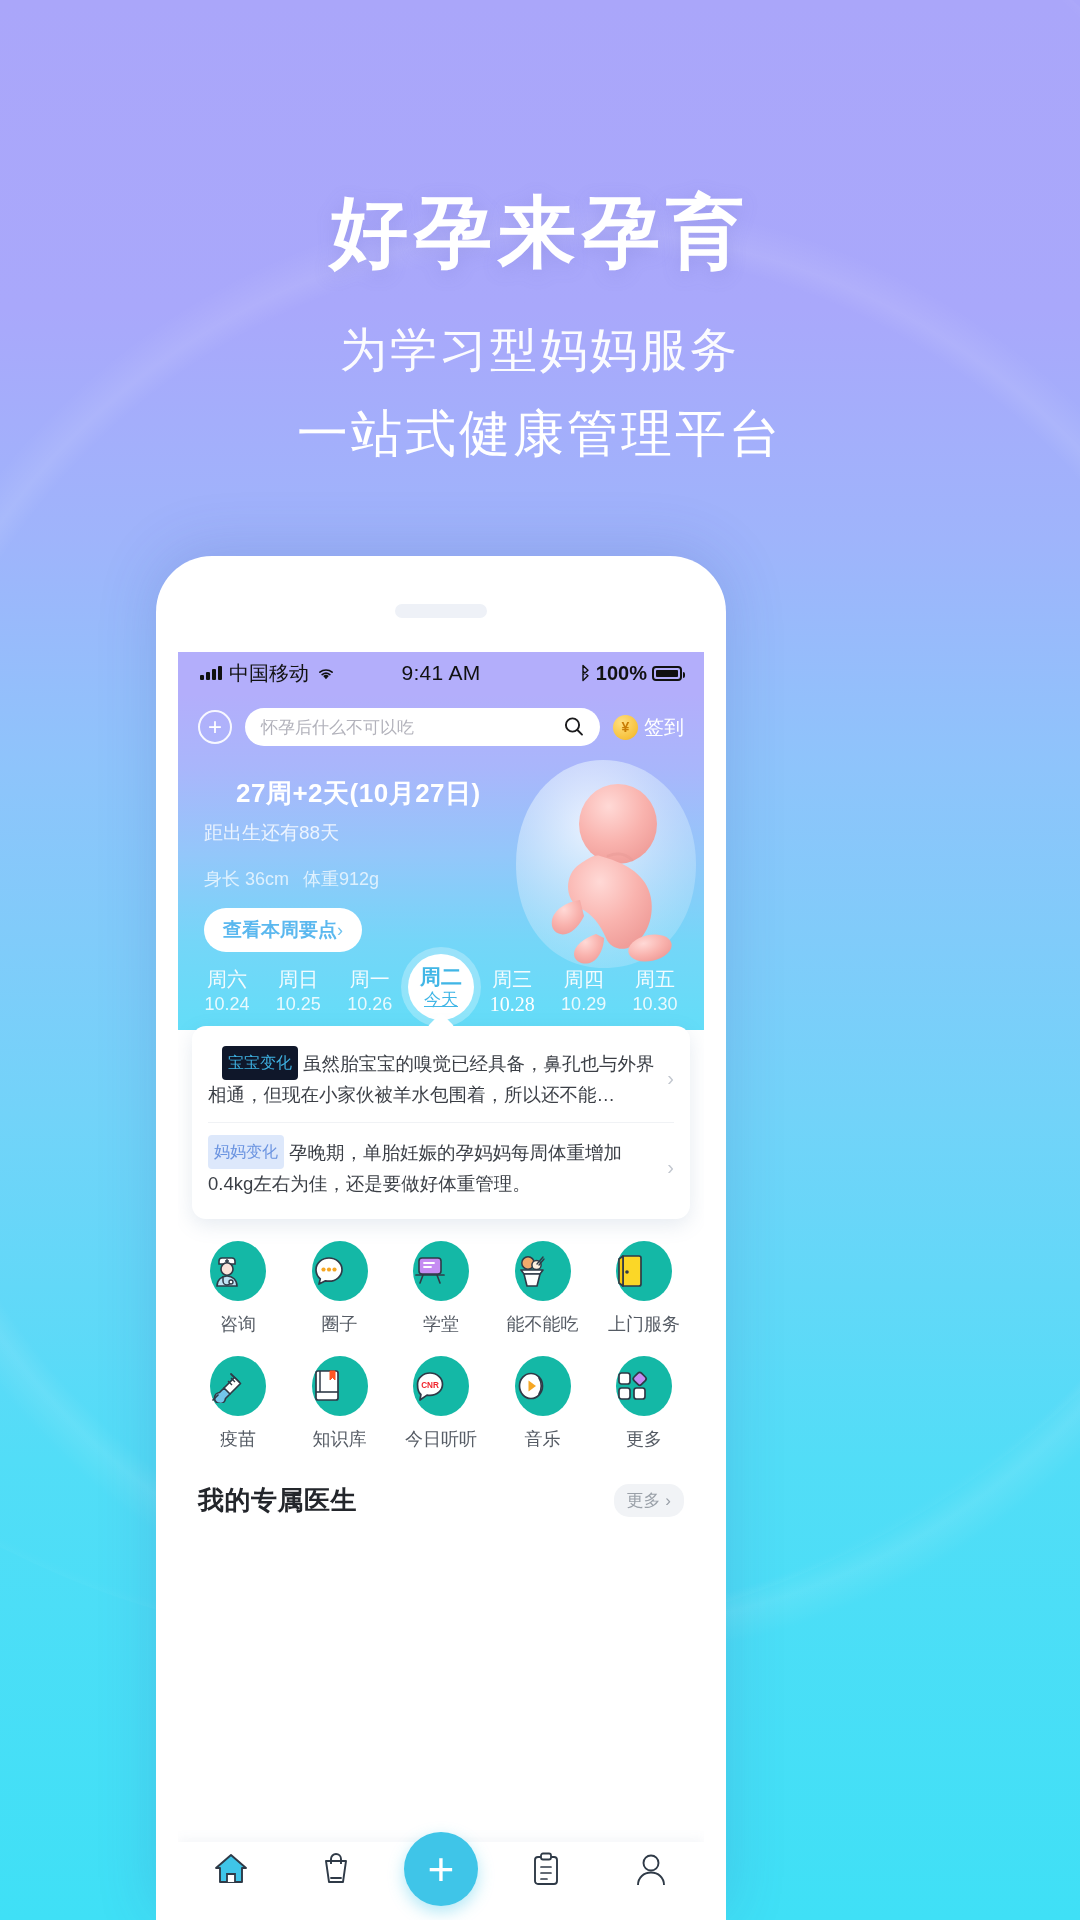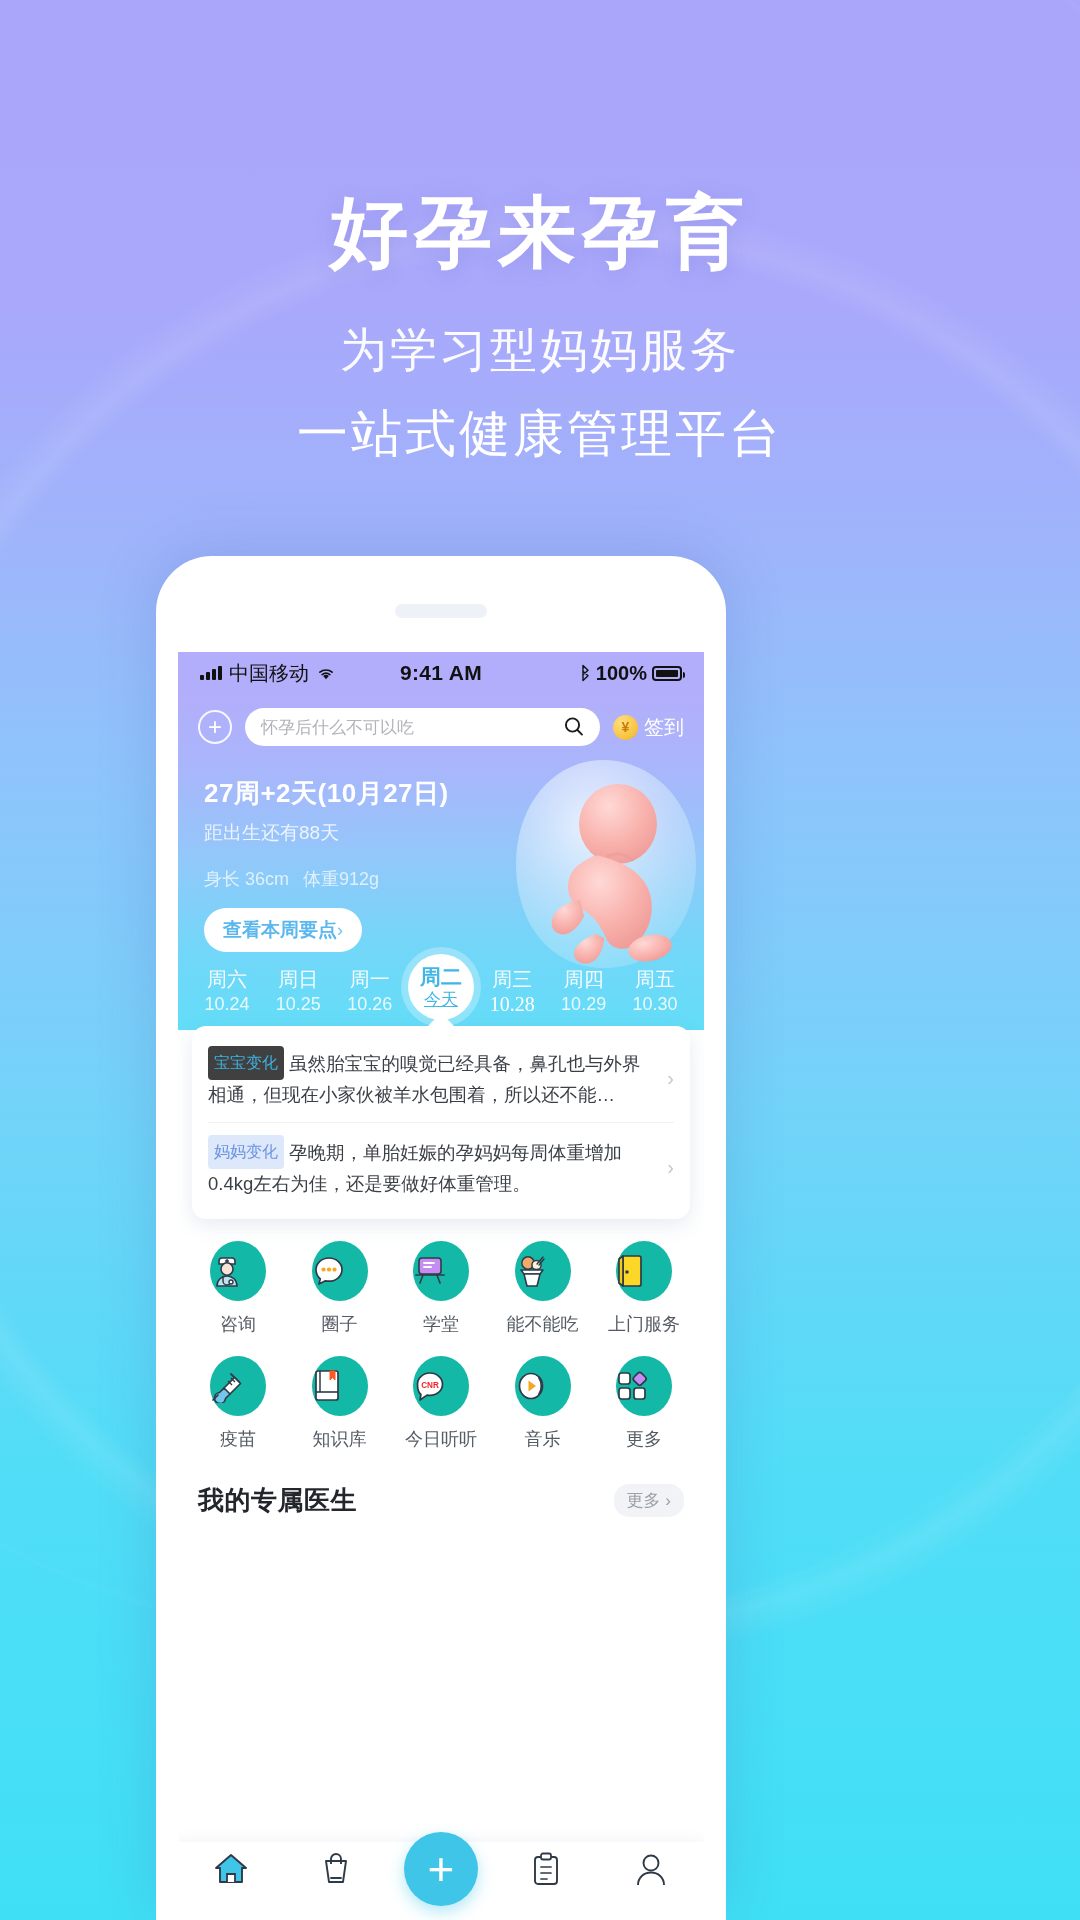--- a/index.html
+++ b/index.html
@@ -37,21 +37,21 @@
   }
   .notch-pill { position:absolute; left:50%; transform:translateX(-50%); top:48px;
     width:92px; height:14px; border-radius:8px; background:#eef1f7; }
 
   .screen { position:absolute; left:22px; top:96px; width:526px; height:1268px; overflow:hidden; background:#fff; }
 
   
   .statusbar { height:42px; background:#b3aefb; display:flex; align-items:center;
                padding:0 22px; color:#111; font-size:20px; }
   .sb-left { display:flex; align-items:center; gap:7px; flex:1; }
-  .sb-center { font-size:21px; font-weight:700; letter-spacing:.3px;text-align:center; }
+  .sb-center { font-size:21px; font-weight:400; letter-spacing:.3px;text-align:center; }
   .sb-right { display:flex; align-items:center; gap:5px; flex:1; justify-content:flex-end; font-size:20px; font-weight:600; }
   .bars { display:flex; align-items:flex-end; gap:2px; height:14px; }
   .bars i { display:block; width:4px; background:#111; border-radius:1px; }
   .bars i:nth-child(1){height:5px}.bars i:nth-child(2){height:8px}
   .bars i:nth-child(3){height:11px}.bars i:nth-child(4){height:14px}
   .carrier { font-size:20px; }
   .batt { width:30px; height:15px; border:2px solid #111; border-radius:4px; position:relative; padding:2px; }
   .batt::after{content:"";position:absolute;right:-5px;top:4px;width:2px;height:6px;background:#111;border-radius:0 2px 2px 0;}
   .batt i { display:block; height:100%; width:100%; background:#111; border-radius:1px; }
 
@@ -66,21 +66,21 @@
   .searchbox { flex:1; height:38px; background:#fff; border-radius:19px; display:flex; align-items:center;
                padding:0 14px 0 16px; }
   .searchbox .ph { flex:1; font-size:17px; color:#b2b2bb; }
   .sign { display:flex; align-items:center; gap:6px; flex:none; }
   .coin { width:25px;height:25px;border-radius:50%;background:radial-gradient(circle at 35% 30%,#ffe082,#f7c13b 70%,#eaa81e);
           display:flex;align-items:center;justify-content:center;color:#c97d05;font-size:14px;font-weight:bold;}
   .sign-label { color:#fff; font-size:20px; }
 
   
   .preg { position:relative; padding:18px 0 0 26px; height:190px; }
-  .preg h2 { font-size:26px; color:#fff; font-weight:bold; letter-spacing:.5px; }
+  .preg h2 { font-size:26px; color:#fff; font-weight:bold; letter-spacing:.5px;margin-left:32px; }
   .preg .due { margin-top:9px; font-size:19px; color:rgba(255,255,255,.82); }
   .preg .meas { margin-top:21px; font-size:18px; color:rgba(255,255,255,.72); display:flex; gap:14px; }
   .weekbtn { margin-top:17px; display:inline-flex; align-items:center; 
              background:#fff; border-radius:22px; padding:9px 19px; color:#5bb8ef; font-size:19px; font-weight:bold; }
   .weekbtn .chev { color:#6fc3f0; font-size:18px; font-weight:normal; }
 
   .fetus { position:absolute; right:-6px; top:-6px; width:210px; height:225px; }
 
   
   .weekstrip { display:flex; justify-content:space-between; align-items:flex-start;
@@ -98,21 +98,21 @@
 
   
   .cards { position:relative; margin:-4px 14px 0 14px; background:#fff; border-radius:14px;
            box-shadow:0 6px 20px rgba(100,130,170,.16); padding:14px 16px 14px 16px; }
   .cards::before { content:""; position:absolute; left:50%; transform:translateX(-50%) rotate(45deg);
       top:-9px; width:20px; height:20px; background:#fff; border-radius:4px; }
   .card { display:flex; align-items:center; gap:8px; padding:6px 0; }
   .card .body { flex:1; font-size:18.5px; line-height:30px; color:#3b3f46; }
   .tag { display:inline-block; font-size:16px; padding:2px 6px; border-radius:4px; margin-right:5px;
          vertical-align:2px; font-weight:500; }
-  .tag.baby { background:#404040; color:#3fb3e3; }
+  .tag.baby { background:#0f172a; color:#3fb3e3;margin-left:14px; }
   .tag.mom  { background:#dde8fb; color:#6a93e0; }
   .card .chev { color:#c2c7cf; font-size:20px; flex:none; padding-left:4px; }
   .card-div { height:1px; background:#f0f2f5; margin:6px 0; }
 
   
   .gridwrap { padding:22px 14px 6px 14px; }
   .grid { display:flex; justify-content:space-between; margin-bottom:20px; }
   .gitem { width:92px; text-align:center; }
   .gicon { width:56px; height:60px; margin:0 auto; border-radius:50%;
            background:#14b8a6; display:flex; align-items:center; justify-content:flex-start; }

